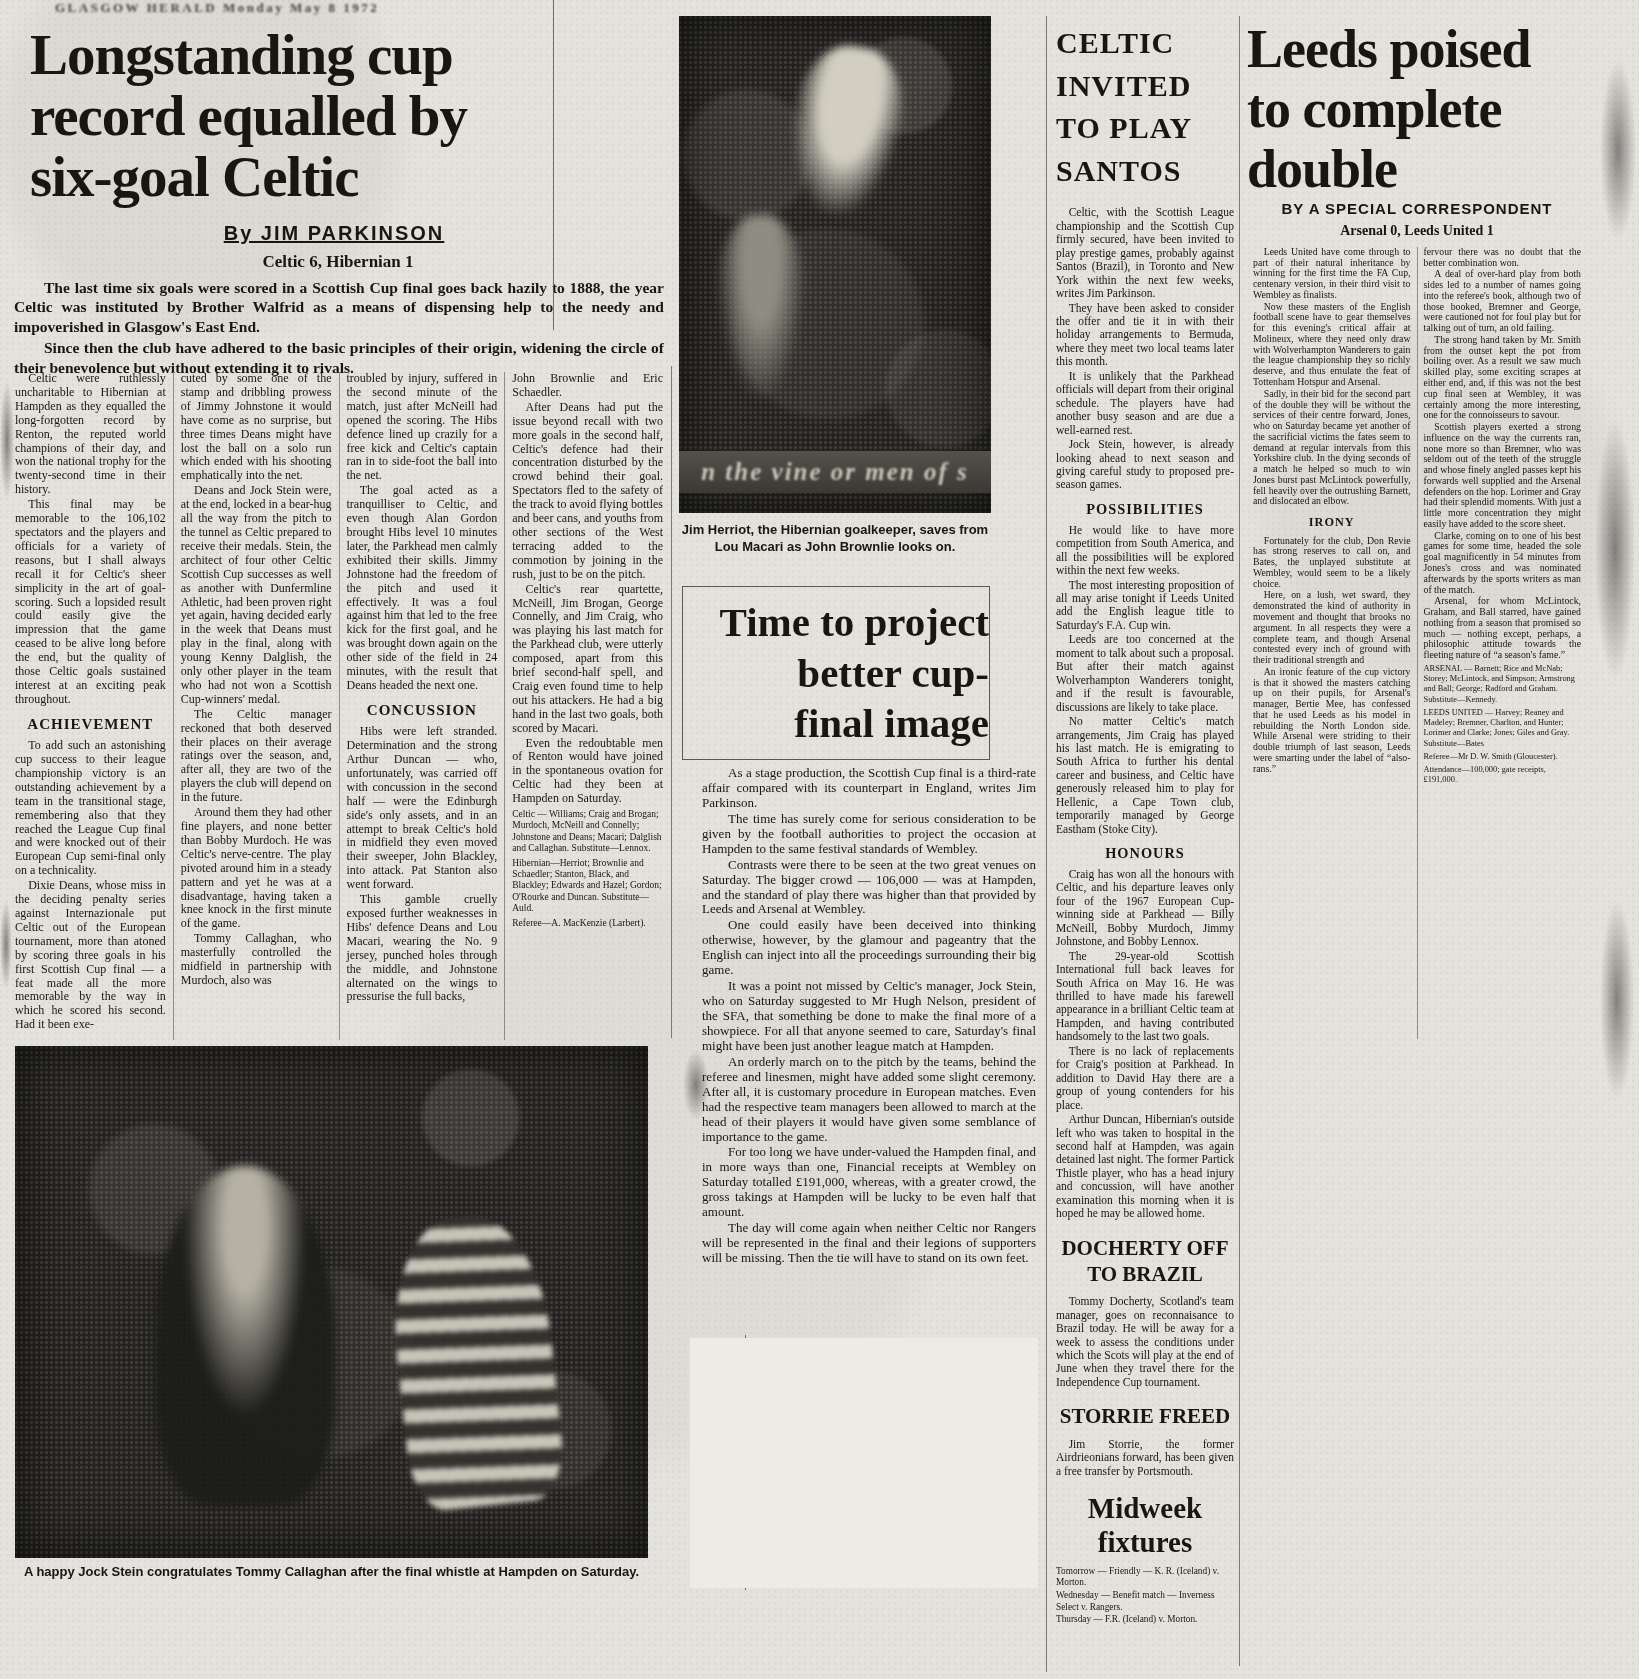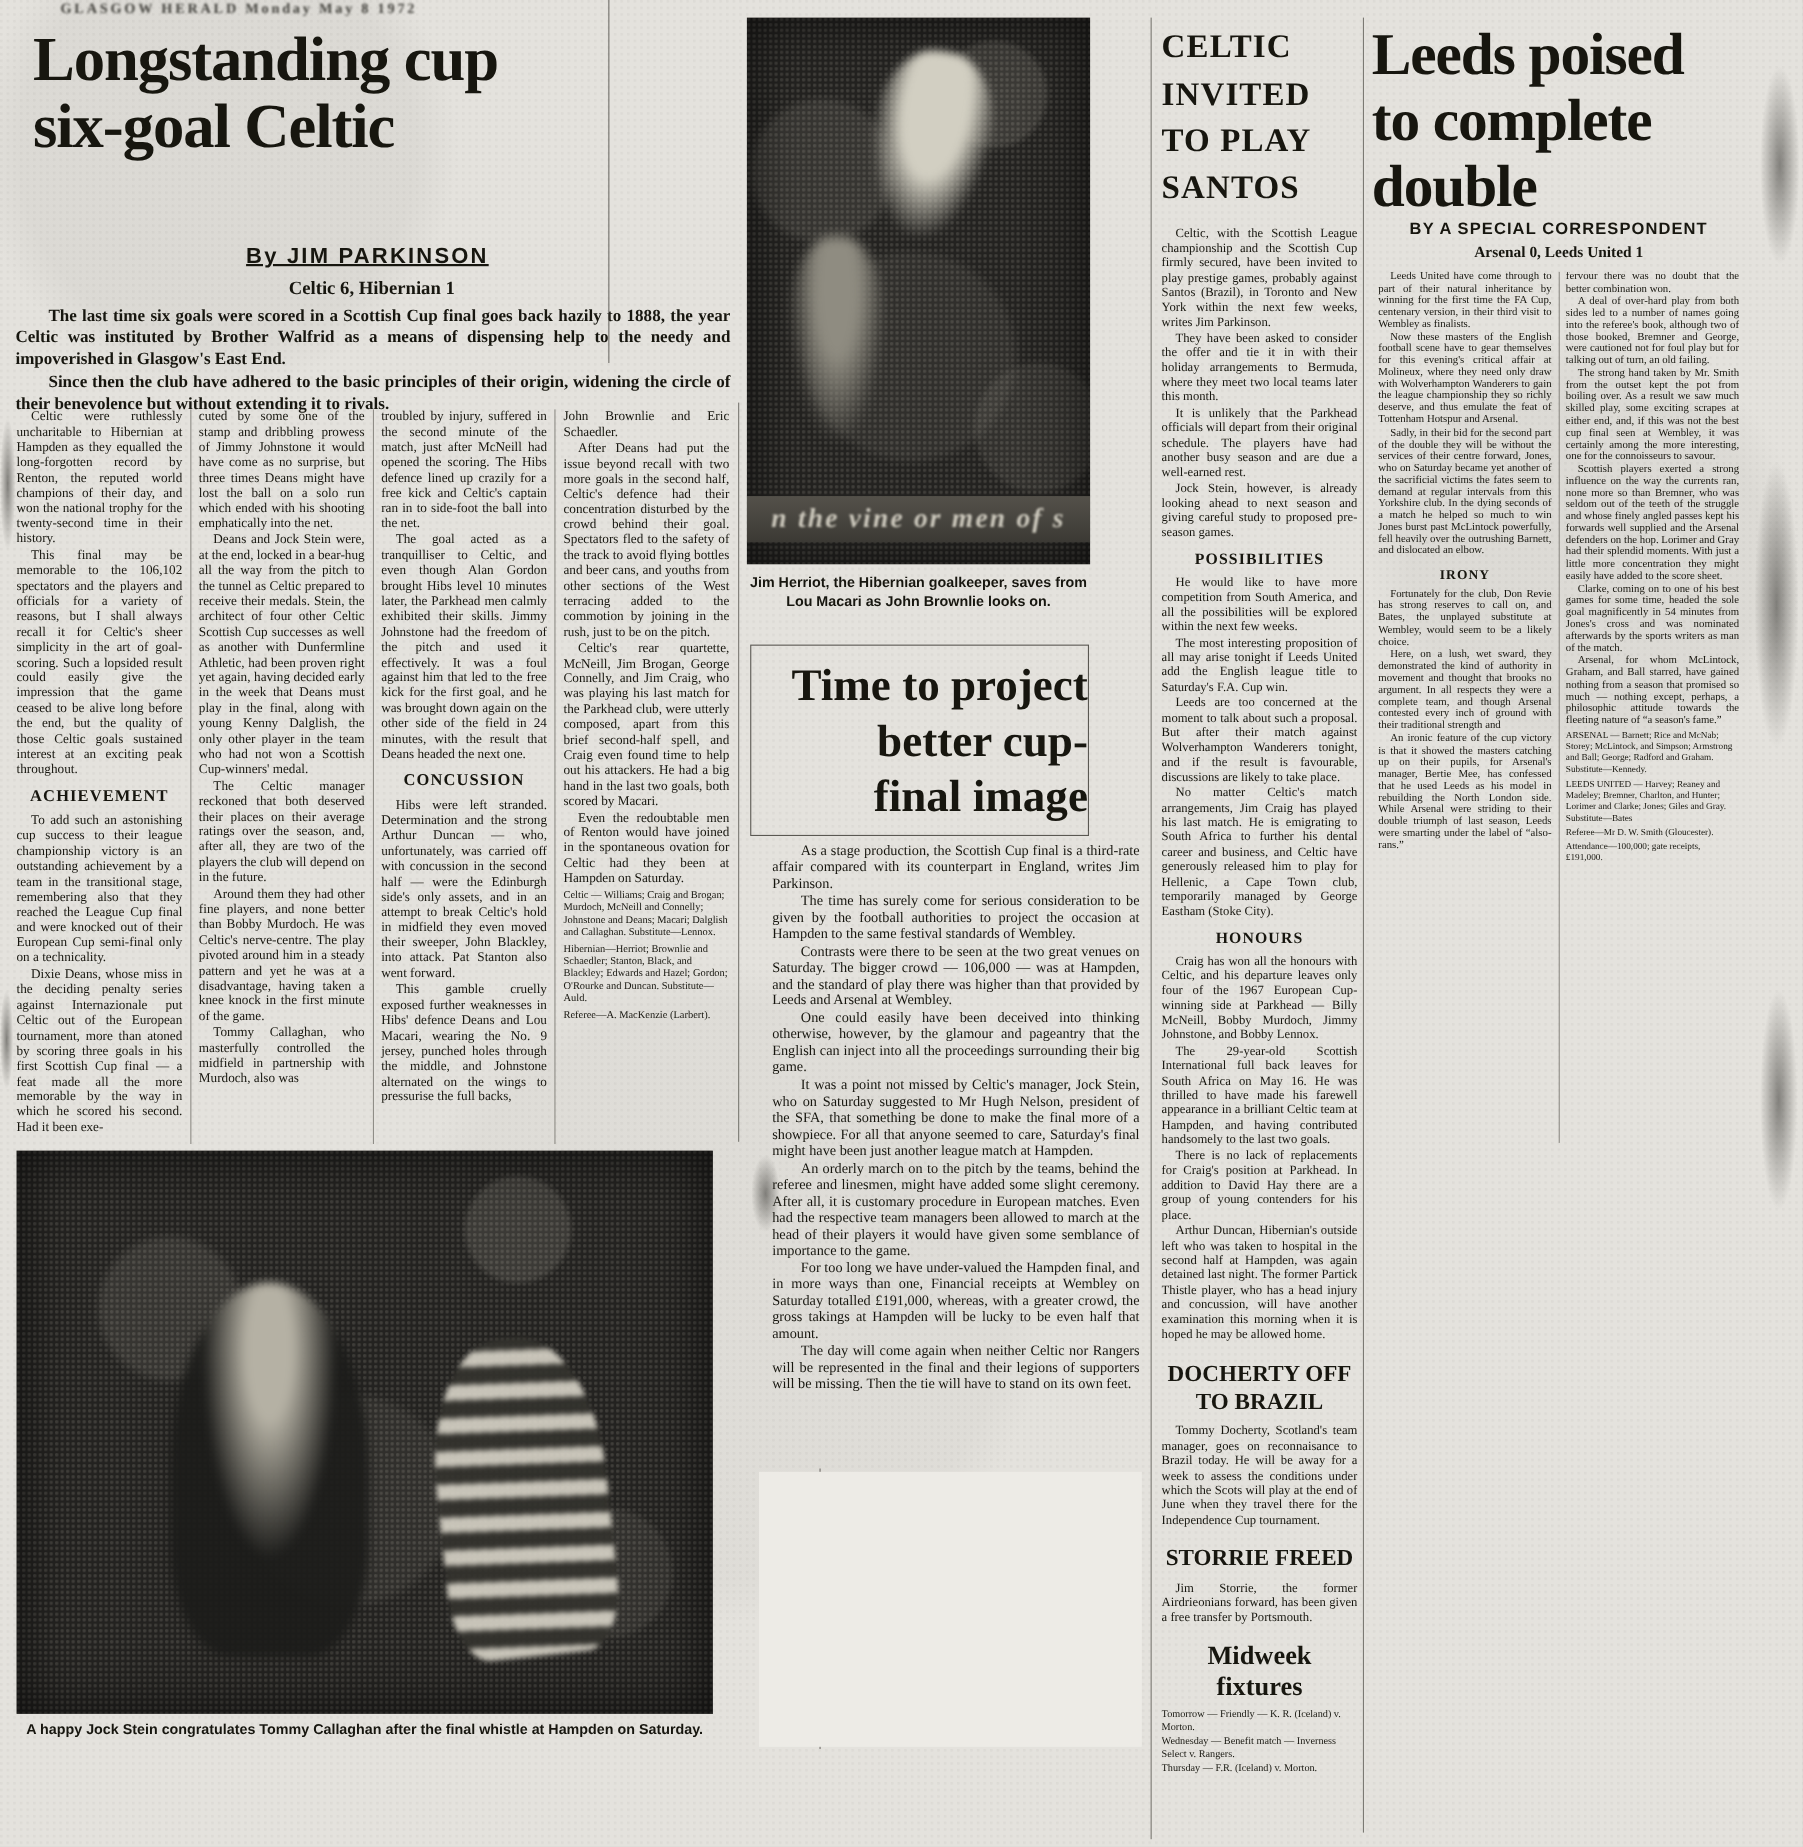--- a/index.html
+++ b/index.html
@@ -26,21 +26,21 @@
   .scoreline{left:8px;top:252px;width:660px;text-align:center;font:bold 17px "Liberation Serif",serif;}
   .lead{left:14px;top:278px;width:650px;font-weight:bold;font-size:15.5px;line-height:1.25;text-align:justify;}
   .lead .lead-para{margin:0 0 2px;text-indent:30px;}
   .cols{left:8px;top:372px;width:662px;height:668px;display:flex;font-size:12px;line-height:1.16;overflow:hidden;}
   .ncol{flex:1;padding:0 7px;overflow:hidden;text-align:justify;}
   .ncol + .ncol{border-left:1px solid #8f8d87;}
   .para{margin:0 0 1px;text-indent:1.1em;}
   .cont{text-indent:0;}
   .subhead{text-align:center;font-weight:bold;font-size:1.25em;letter-spacing:1px;margin:9px 0 6px;text-indent:0;}
   .subhead-big{text-align:center;font-weight:bold;font-size:21px;line-height:1.25;margin:14px 0 8px;text-indent:0;}
-  .fixtures-head{font-weight:bold;font-size:24px;margin:14px 0 6px;text-indent:0;text-align:center;}
+  .fixtures-head{font-weight:bold;font-size:29px;margin:14px 0 6px;text-indent:0;text-align:center;}
   .team-line{font-size:9.5px;line-height:1.2;margin:3px 0 0;text-indent:0;text-align:left;}
   .fixture-line{font-size:9.3px;line-height:1.25;margin:1px 0 0;text-indent:0;text-align:left;}
   
   .photo{
     position:absolute;background-color:#232220;overflow:hidden;
     background-image:
       radial-gradient(circle at 22% 28%, rgba(222,217,202,.10) 0 60px, transparent 70px),
       radial-gradient(circle at 72% 14%, rgba(222,217,202,.13) 0 45px, transparent 52px),
       radial-gradient(circle at 48% 62%, rgba(222,217,202,.07) 0 90px, transparent 100px),
       radial-gradient(circle at 85% 75%, rgba(222,217,202,.08) 0 55px, transparent 62px),
@@ -92,20 +92,21 @@
 </style>
 </head>
 <body>
 
 <div id="page">
 
   <div class="abs masthead">GLASGOW HERALD   Monday May 8 1972</div>
 
   <div class="abs main-headline">
       <div class="line">Longstanding cup</div>
+      <div class="line">record equalled by</div>
       <div class="line">six-goal Celtic</div>
     </div>
   <div class="abs byline">By JIM PARKINSON</div>
   <div class="abs scoreline">Celtic 6, Hibernian 1</div>
   <div class="abs lead">
       <p class="lead-para">The last time six goals were scored in a Scottish Cup final goes back hazily to 1888, the year Celtic was instituted by Brother Walfrid as a means of dispensing help to the needy and impoverished in Glasgow's East End.</p>
       <p class="lead-para">Since then the club have adhered to the basic principles of their origin, widening the circle of their benevolence but without extending it to rivals.</p>
     </div>
 
   <div class="abs cols">

